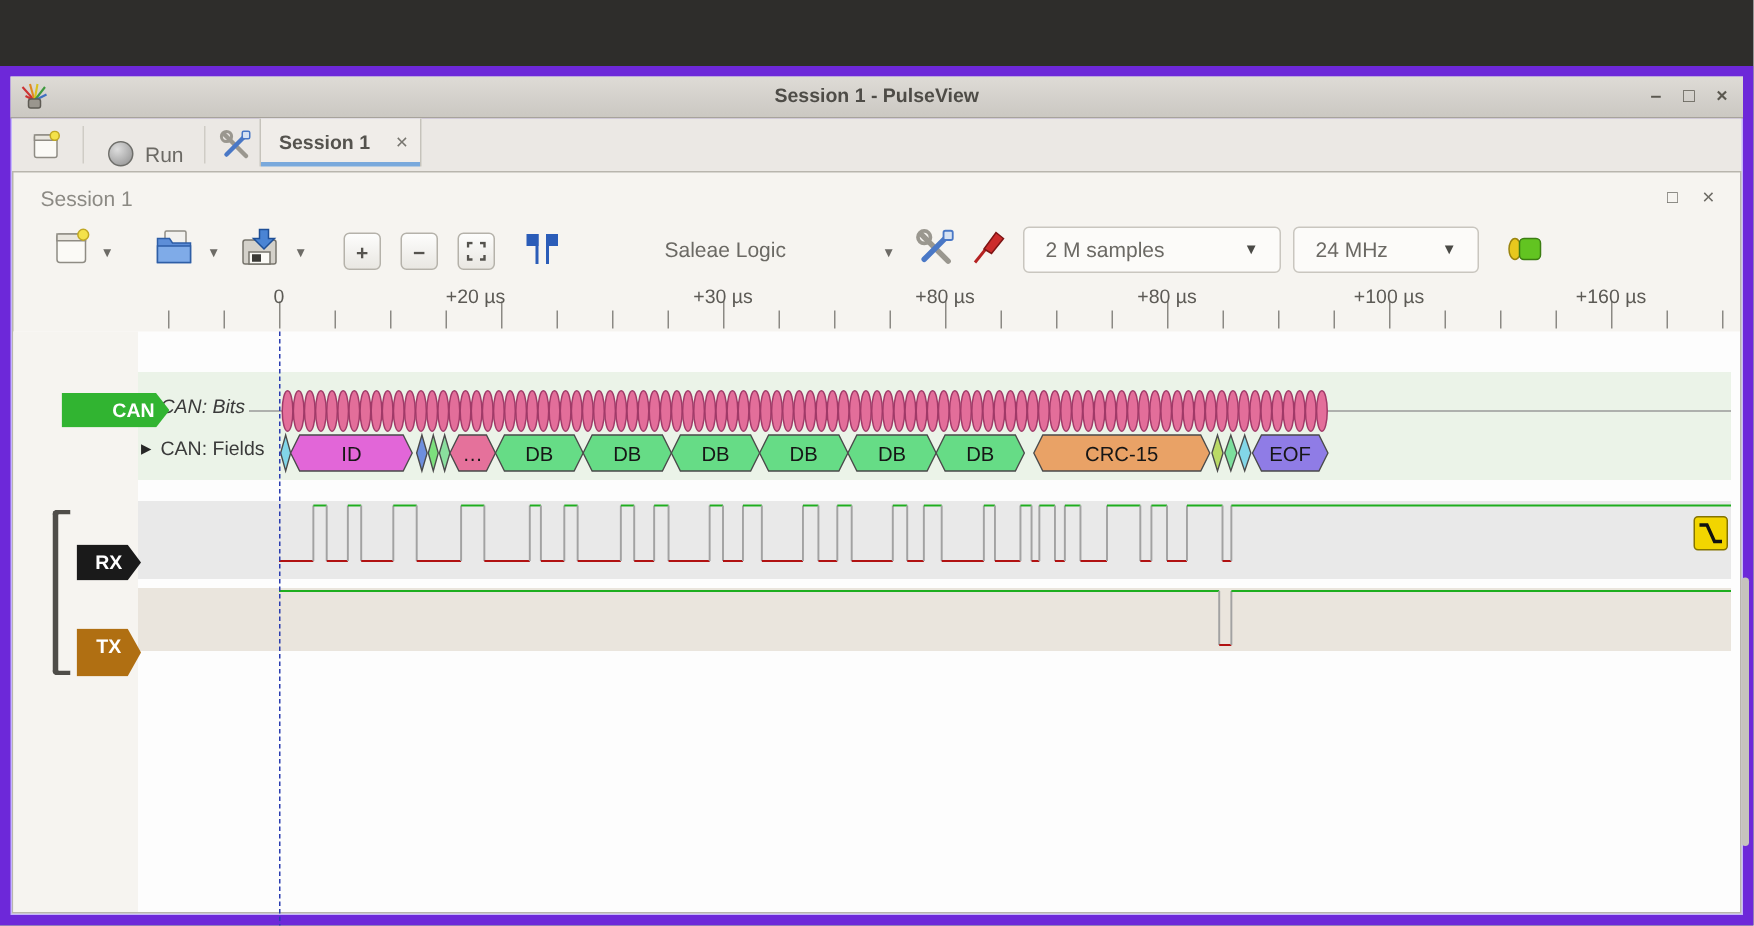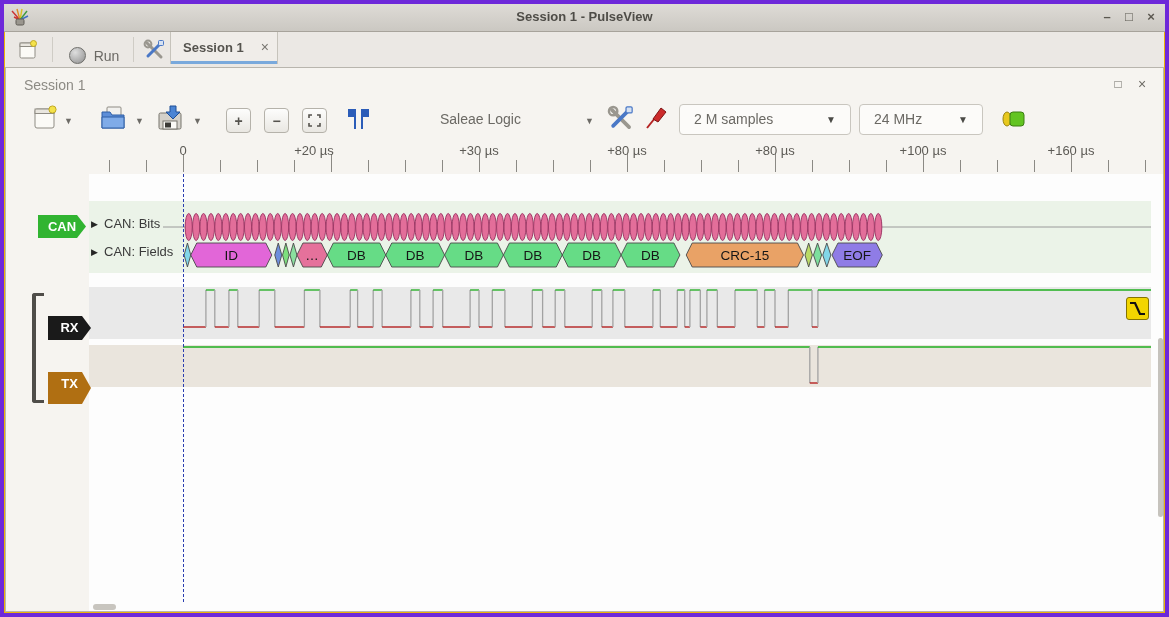--- a/index.html
+++ b/index.html
@@ -1,19 +1,19 @@
 <!DOCTYPE html>
 <html><head>
 <meta charset="utf-8">
 <style>
   html,body{margin:0;padding:0;}
   body{width:1169px;height:617px;position:relative;font-family:"Liberation Sans",sans-serif;
        background:#2e2d2b;overflow:hidden;}
   .abs{position:absolute;}
-  .window{position:absolute;inset:0;border:4px solid #6d28d9;box-sizing:border-box;background:#eab308;}
+  .window{position:absolute;inset:0;border:7px solid #6d28d9;box-sizing:border-box;background:#c4b5fd;margin-top:44px;}
 
   
   .titlebar{position:absolute;top:0;left:0;right:0;height:27px;
     background:linear-gradient(#dedbd6,#cbc8c2);border-bottom:1px solid #a7a39b;}
   .titlebar .title{position:absolute;left:0;right:0;top:5px;text-align:center;
     font-size:13px;font-weight:bold;color:#4e4c47;}
   .winbtn{position:absolute;top:4px;width:20px;height:18px;text-align:center;
     font-size:13px;font-weight:bold;color:#5b5850;line-height:18px;cursor:default;}
 
   
@@ -374,21 +374,21 @@
             <polygon points="597.2,54 603.2,42 708.49,42 714.49,54 708.49,66 603.2,66" fill="#e9a266" stroke="#4a4a4a" stroke-width="0.9"></polygon>
             <text x="655.8" y="59" text-anchor="middle" font-size="13.5" fill="#161616">CRC-15</text>
             <polygon points="715.97,54 719.6700000000001,42 719.6700000000001,42 723.37,54 719.6700000000001,66 719.6700000000001,66" fill="#bada66" stroke="#4a4a4a" stroke-width="0.9"></polygon>
             <polygon points="724.48,54 728.55,42 728.55,42 732.62,54 728.55,66 728.55,66" fill="#7ddf9d" stroke="#4a4a4a" stroke-width="0.9"></polygon>
             <polygon points="733.73,54 737.8,42 737.8,42 741.87,54 737.8,66 737.8,66" fill="#82d6e8" stroke="#4a4a4a" stroke-width="0.9"></polygon>
             <polygon points="742.98,54 748.98,42 787.3000000000001,42 793.3000000000001,54 787.3000000000001,66 748.98,66" fill="#8f7ce6" stroke="#4a4a4a" stroke-width="0.9"></polygon>
             <text x="768.1" y="59" text-anchor="middle" font-size="13.5" fill="#161616">EOF</text>
           </svg>
       </div>
       <span class="expand" style="left:85px;top:45px;">▶</span>
-      <div class="rowlabel" style="left:95px;top:42px;">CAN: Bits</div>
+      <div class="rowlabel" style="left:95px;top:42px;font-style:italic;">CAN: Bits</div>
       <span class="expand" style="left:85px;top:73px;">▶</span>
       <div class="rowlabel" style="left:95px;top:70px;">CAN: Fields</div>
 
       <div class="band rx-band">
         <svg id="rx-svg" width="1062" height="52">
             <line x1="94.0" y1="40" x2="116.9" y2="40" stroke="#b11212" stroke-width="1.3"></line>
             <line x1="116.9" y1="3" x2="116.9" y2="40" stroke="#a2a2a2" stroke-width="1.3"></line>
             <line x1="116.9" y1="3" x2="125.8" y2="3" stroke="#1eae1e" stroke-width="1.3"></line>
             <line x1="125.8" y1="3" x2="125.8" y2="40" stroke="#a2a2a2" stroke-width="1.3"></line>
             <line x1="125.8" y1="40" x2="139.9" y2="40" stroke="#b11212" stroke-width="1.3"></line>
@@ -480,21 +480,21 @@
       <div class="band tx-band">
         <svg id="tx-svg" width="1062" height="42">
             <line x1="94.0" y1="2" x2="720.8" y2="2" stroke="#1eae1e" stroke-width="1.3"></line>
             <line x1="720.8" y1="2" x2="720.8" y2="38" stroke="#a2a2a2" stroke-width="1.3"></line>
             <line x1="720.8" y1="38" x2="728.9" y2="38" stroke="#b11212" stroke-width="1.3"></line>
             <line x1="728.9" y1="2" x2="728.9" y2="38" stroke="#a2a2a2" stroke-width="1.3"></line>
             <line x1="728.9" y1="2" x2="1062.0" y2="2" stroke="#1eae1e" stroke-width="1.3"></line>
           </svg>
       </div>
 
-      <div class="tag" style="left:32px;top:41px;width:48px;height:23px;line-height:23px;background:#31b431;">CAN</div>
+      <div class="tag" style="left:32px;top:41px;width:48px;height:23px;line-height:23px;background:#31b431;padding-left:24px;">CAN</div>
       <div class="bracket"></div>
       <div class="tag" style="left:42px;top:142px;width:43px;height:24px;line-height:24px;background:#1a1a1a;">RX</div>
       <div class="tag" style="left:42px;top:198px;width:43px;height:32px;line-height:24px;background:#b06f12;">TX</div>
 
       <div class="trigger-badge">
         <svg width="21" height="21" viewBox="0 0 21 21">
           <path d="M3 5 H8 L13 16 H18" fill="none" stroke="#111" stroke-width="2.2"></path>
         </svg>
       </div>
 

